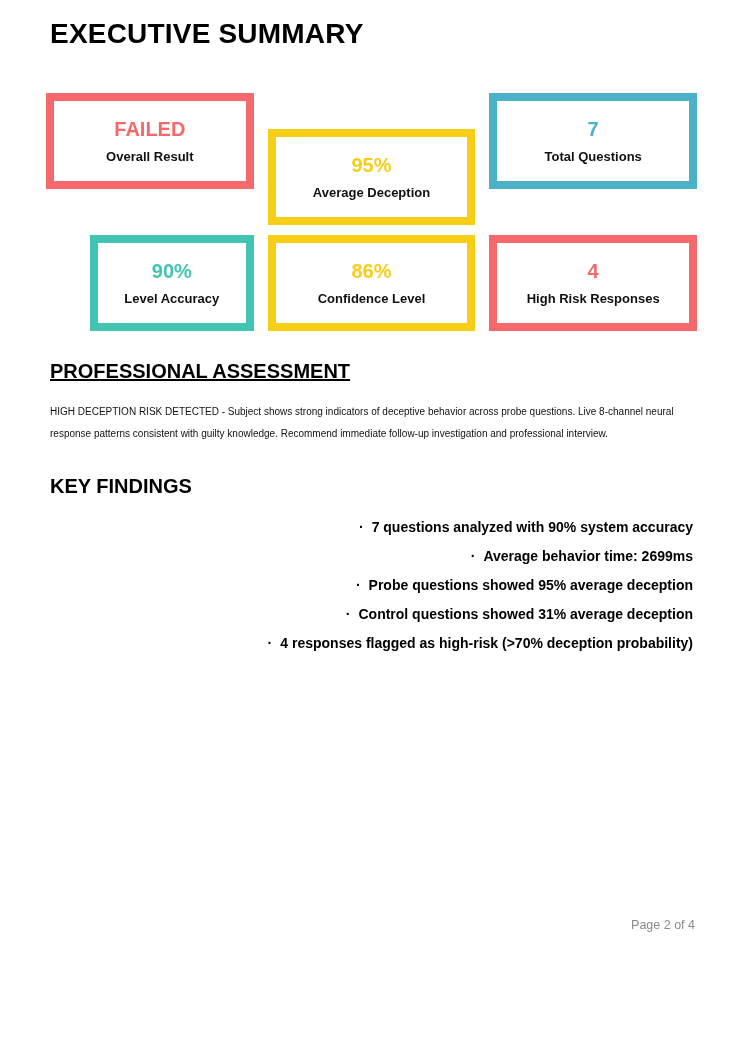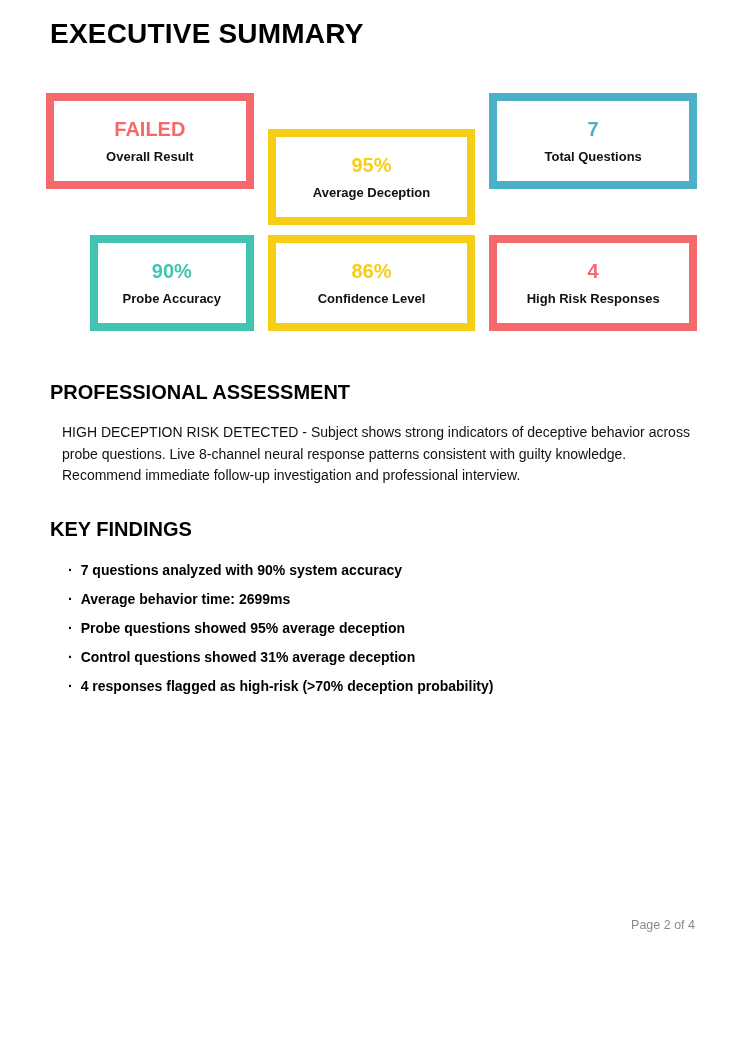--- a/index.html
+++ b/index.html
@@ -54,33 +54,34 @@
     color: #111111;
     line-height: 15px;
   }
   .section-heading {
     margin: 0 4px;
     font-size: 20px;
     font-weight: bold;
     line-height: 24px;
     color: #000000;
   }
-  .section-heading.assessment { margin-top: 49px; }
+  .section-heading.assessment { margin-top: 28px; text-decoration: underline; }
   .section-heading.findings  { margin-top: 30px; }
   .assessment-paragraph {
-    margin: 18px 4px 0 16px;
-    font-size: 14px;
+    margin: 18px 4px 0 4px;
+    font-size: 10px;
     line-height: 21.5px;
     font-weight: normal;
     color: #111111;
     max-width: 645px;
   }
   .findings-list {
     margin: 21px 4px 0 4px;
     padding-left: 18px;
+    text-align: right;
   }
   .finding-item {
     font-size: 14px;
     font-weight: bold;
     line-height: 17px;
     margin-bottom: 12px;
     color: #000000;
   }
   .finding-item::before {
     content: "\00B7";
@@ -110,21 +111,21 @@
     <div class="stat-card" style="border-color: rgb(247, 206, 22); margin-top: 36px;">
       <div class="card-value" style="color: rgb(247, 206, 22);">95%</div>
       <div class="card-label">Average Deception</div>
     </div>
     <div class="stat-card" style="border-color: rgb(74, 177, 198);">
       <div class="card-value" style="color: rgb(74, 177, 198);">7</div>
       <div class="card-label">Total Questions</div>
     </div>
     <div class="stat-card" style="border-color: rgb(65, 197, 178); margin-left: 44px;">
       <div class="card-value" style="color: rgb(65, 197, 178);">90%</div>
-      <div class="card-label">Probe Accuracy</div>
+      <div class="card-label">Level Accuracy</div>
     </div>
     <div class="stat-card" style="border-color: rgb(247, 206, 22);">
       <div class="card-value" style="color: rgb(247, 206, 22);">86%</div>
       <div class="card-label">Confidence Level</div>
     </div>
     <div class="stat-card" style="border-color: rgb(245, 105, 108);">
       <div class="card-value" style="color: rgb(245, 105, 108);">4</div>
       <div class="card-label">High Risk Responses</div>
     </div>
   </div>

